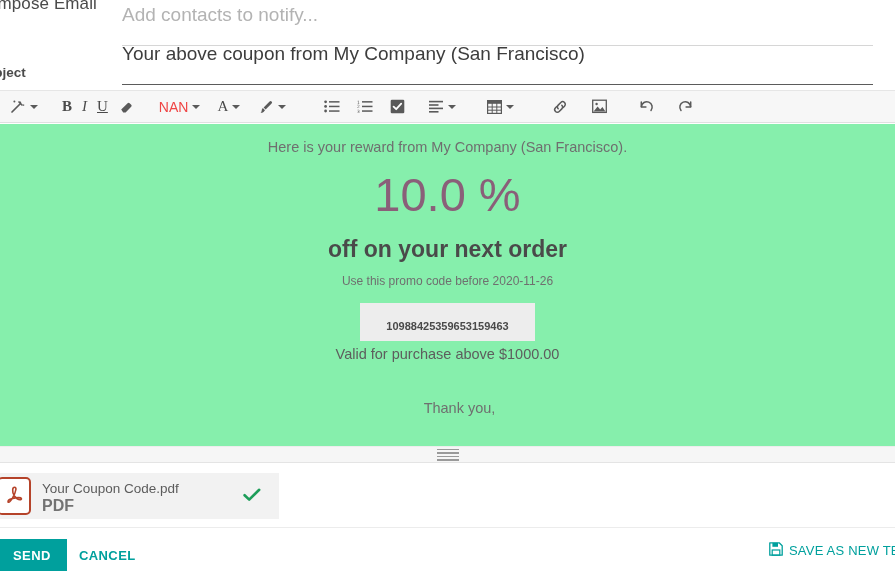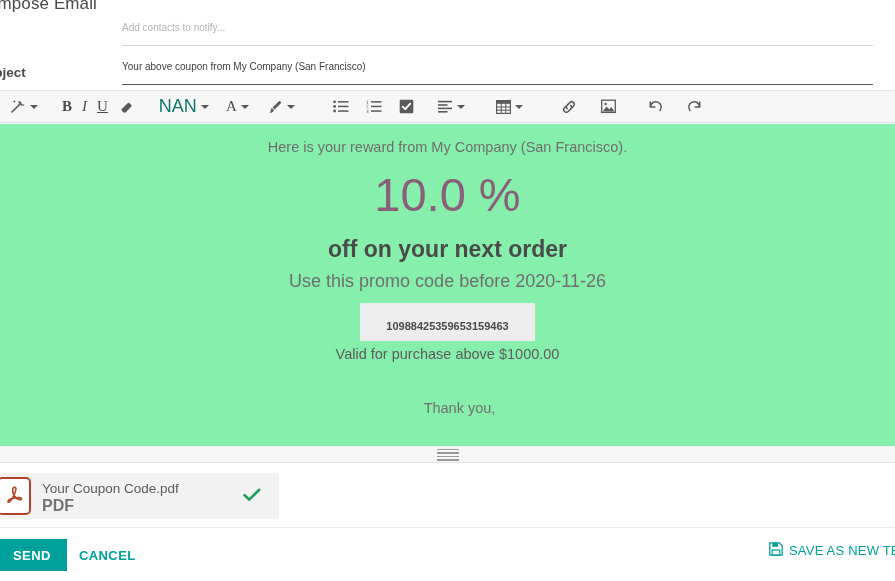--- a/index.html
+++ b/index.html
@@ -52,22 +52,22 @@
     text-align: left;
     padding-left: 0;
     margin-left: -14px;
     padding-bottom: 5px;
     white-space: nowrap;
   }
   .field-input {
     position: relative;
     flex: 1 1 auto;
     margin-right: 22px;
-    padding-bottom: 8px;
-    font-size: 10px;
+    padding-bottom: 21px;
+    font-size: 19px;
     line-height: 18px;
     white-space: nowrap;
     overflow: hidden;
   }
   .field-input.recipients {
     border-bottom: 1px solid #d6d6d6;
     color: #b3b3b3;
   }
   .field-input.subject {
     border-bottom: 1px solid #5b5b5b;
@@ -99,22 +99,22 @@
   }
   .tb-item svg { display: block; }
   .tb-caret {
     width: 0; height: 0;
     margin-left: 4px;
     border-left: 4px solid transparent;
     border-right: 4px solid transparent;
     border-top: 4.5px solid #5a5a5a;
   }
   .tb-text {
-    font-size: 18px;
-    color: #0f766e;
+    font-size: 14px;
+    color: #ef4444;
     font-family: "Liberation Sans", sans-serif;
   }
   .tb-bold   { font-size: 15px; font-weight: bold; font-family: "Liberation Serif", serif; color:#4a4a4a; }
   .tb-italic { font-size: 15px; font-style: italic; font-family: "Liberation Serif", serif; color:#4a4a4a; }
   .tb-under  { font-size: 15px; text-decoration: underline; font-family: "Liberation Serif", serif; color:#4a4a4a; }
   .tb-fontA  { font-size: 15px; font-family: "Liberation Serif", serif; color:#4a4a4a; }
   .tb-gap { width: 14px; }
   .tb-gap-sm { width: 7px; }
 
   
@@ -144,21 +144,21 @@
     letter-spacing: 0px;
   }
   .b-offer {
     font-size: 23px;
     font-weight: bold;
     color: #4a4a4a;
     line-height: 32px;
     margin: 6px 0 0 0;
   }
   .b-before {
-    font-size: 18px;
+    font-size: 12px;
     color: #6f6f6f;
     line-height: 24px;
     margin: 4px 0 0 0;
   }
   .b-codewrap {
     margin: 10px 0 0 0;
     line-height: 0;
   }
   .b-code {
     display: inline-block;

